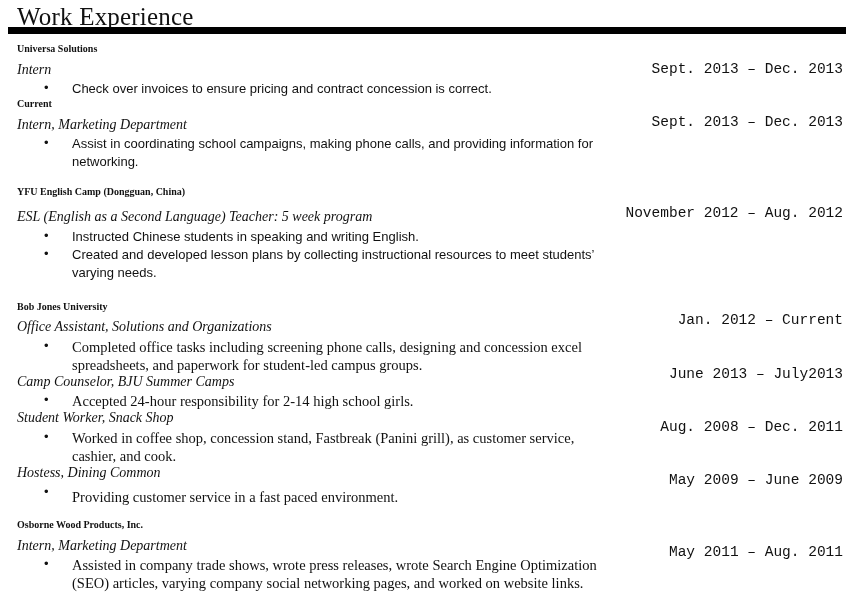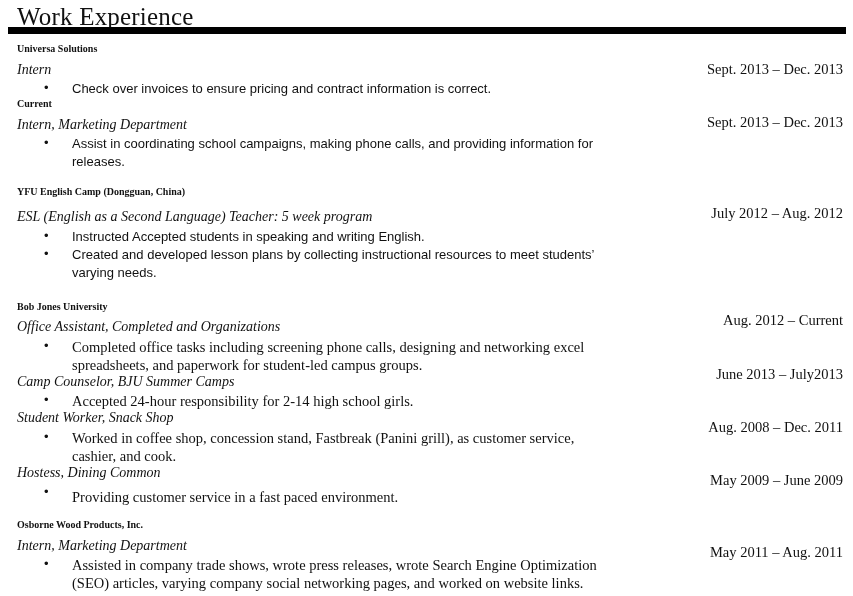--- a/index.html
+++ b/index.html
@@ -6,65 +6,65 @@
     body { width: 853px; height: 596px; overflow: hidden; position: relative; color: #111; }
     .sans { font-family: "Liberation Sans", "DejaVu Sans", sans-serif; }
     .title { position: absolute; left: 17px; top: 3px; font-family: "Liberation Serif", serif; font-size: 25px; letter-spacing: 0.2px; }
     .rule { position: absolute; left: 8px; top: 27px; width: 838px; height: 7px; background: #000; }
     .abs { position: absolute; white-space: nowrap; }
     .org { left: 17px; font-family: "Liberation Serif", serif; font-weight: bold; font-size: 10px; }
     .role { left: 17px; font-family: "Liberation Serif", serif; font-style: italic; font-size: 14px; }
     .btext { left: 72px; font-size: 13.5px; line-height: 18px; }
     .sansb { font-family: "Liberation Sans", sans-serif; font-size: 13px; }
     .serifb { font-family: "Liberation Serif", serif; font-size: 14.5px; }
-    .date { right: 10px; text-align: center; font-family: Liberation Serif, serif; font-size: 14.5px; }
+    .date { right: 10px; text-align: center; font-family: Liberation Mono, monospace; font-size: 14.5px; }
     .dot { left: 44px; font-size: 13px; }
   </style>
 </head>
 <body>
 
 <div>
   <div class="title">Work Experience</div>
   <div class="rule"></div>
 
   <div>
     <div class="abs org" style="top:43px">Universa Solutions</div>
     <div class="abs role" style="top:62px">Intern</div>
     <div class="abs date" style="top:61px">Sept. 2013 – Dec. 2013</div>
     <div class="abs dot sans" style="top:80px">•</div>
-    <div class="abs btext sansb" style="top:80px">Check over invoices to ensure pricing and contract information is correct.</div>
+    <div class="abs btext sansb" style="top:80px">Check over invoices to ensure pricing and contract concession is correct.</div>
   </div>
 
   <div>
     <div class="abs org" style="top:98px">Current</div>
     <div class="abs role" style="top:117px">Intern, Marketing Department</div>
     <div class="abs date" style="top:114px">Sept. 2013 – Dec. 2013</div>
     <div class="abs dot sans" style="top:135px">•</div>
     <div class="abs btext sansb" style="top:135px">Assist in coordinating school campaigns, making phone calls, and providing information for</div>
-    <div class="abs btext sansb" style="top:153px">releases.</div>
+    <div class="abs btext sansb" style="top:153px">networking.</div>
   </div>
 
   <div>
     <div class="abs org" style="top:186px">YFU English Camp (Dongguan, China)</div>
     <div class="abs role" style="top:209px">ESL (English as a Second Language) Teacher: 5 week program</div>
-    <div class="abs date" style="top:205px">July 2012 – Aug. 2012</div>
+    <div class="abs date" style="top:205px">November 2012 – Aug. 2012</div>
     <div class="abs dot sans" style="top:228px">•</div>
-    <div class="abs btext sansb" style="top:228px">Instructed Accepted students in speaking and writing English.</div>
+    <div class="abs btext sansb" style="top:228px">Instructed Chinese students in speaking and writing English.</div>
     <div class="abs dot sans" style="top:246px">•</div>
     <div class="abs btext sansb" style="top:246px">Created and developed lesson plans by collecting instructional resources to meet students’</div>
     <div class="abs btext sansb" style="top:264px">varying needs.</div>
   </div>
 
   <div>
     <div class="abs org" style="top:301px">Bob Jones University</div>
 
-    <div class="abs role" style="top:319px">Office Assistant, Completed and Organizations</div>
-    <div class="abs date" style="top:312px">Aug. 2012 – Current</div>
+    <div class="abs role" style="top:319px">Office Assistant, Solutions and Organizations</div>
+    <div class="abs date" style="top:312px">Jan. 2012 – Current</div>
     <div class="abs dot sans" style="top:338px">•</div>
-    <div class="abs btext serifb" style="top:338px">Completed office tasks including screening phone calls, designing and networking excel</div>
+    <div class="abs btext serifb" style="top:338px">Completed office tasks including screening phone calls, designing and concession excel</div>
     <div class="abs btext serifb" style="top:356px">spreadsheets, and paperwork for student-led campus groups.</div>
 
     <div class="abs role" style="top:374px">Camp Counselor, BJU Summer Camps</div>
     <div class="abs date" style="top:366px">June 2013 – July2013</div>
     <div class="abs dot sans" style="top:392px">•</div>
     <div class="abs btext serifb" style="top:392px">Accepted 24-hour responsibility for 2-14 high school girls.</div>
 
     <div class="abs role" style="top:410px">Student Worker, Snack Shop</div>
     <div class="abs date" style="top:419px">Aug. 2008 – Dec. 2011</div>
     <div class="abs dot sans" style="top:429px">•</div>

